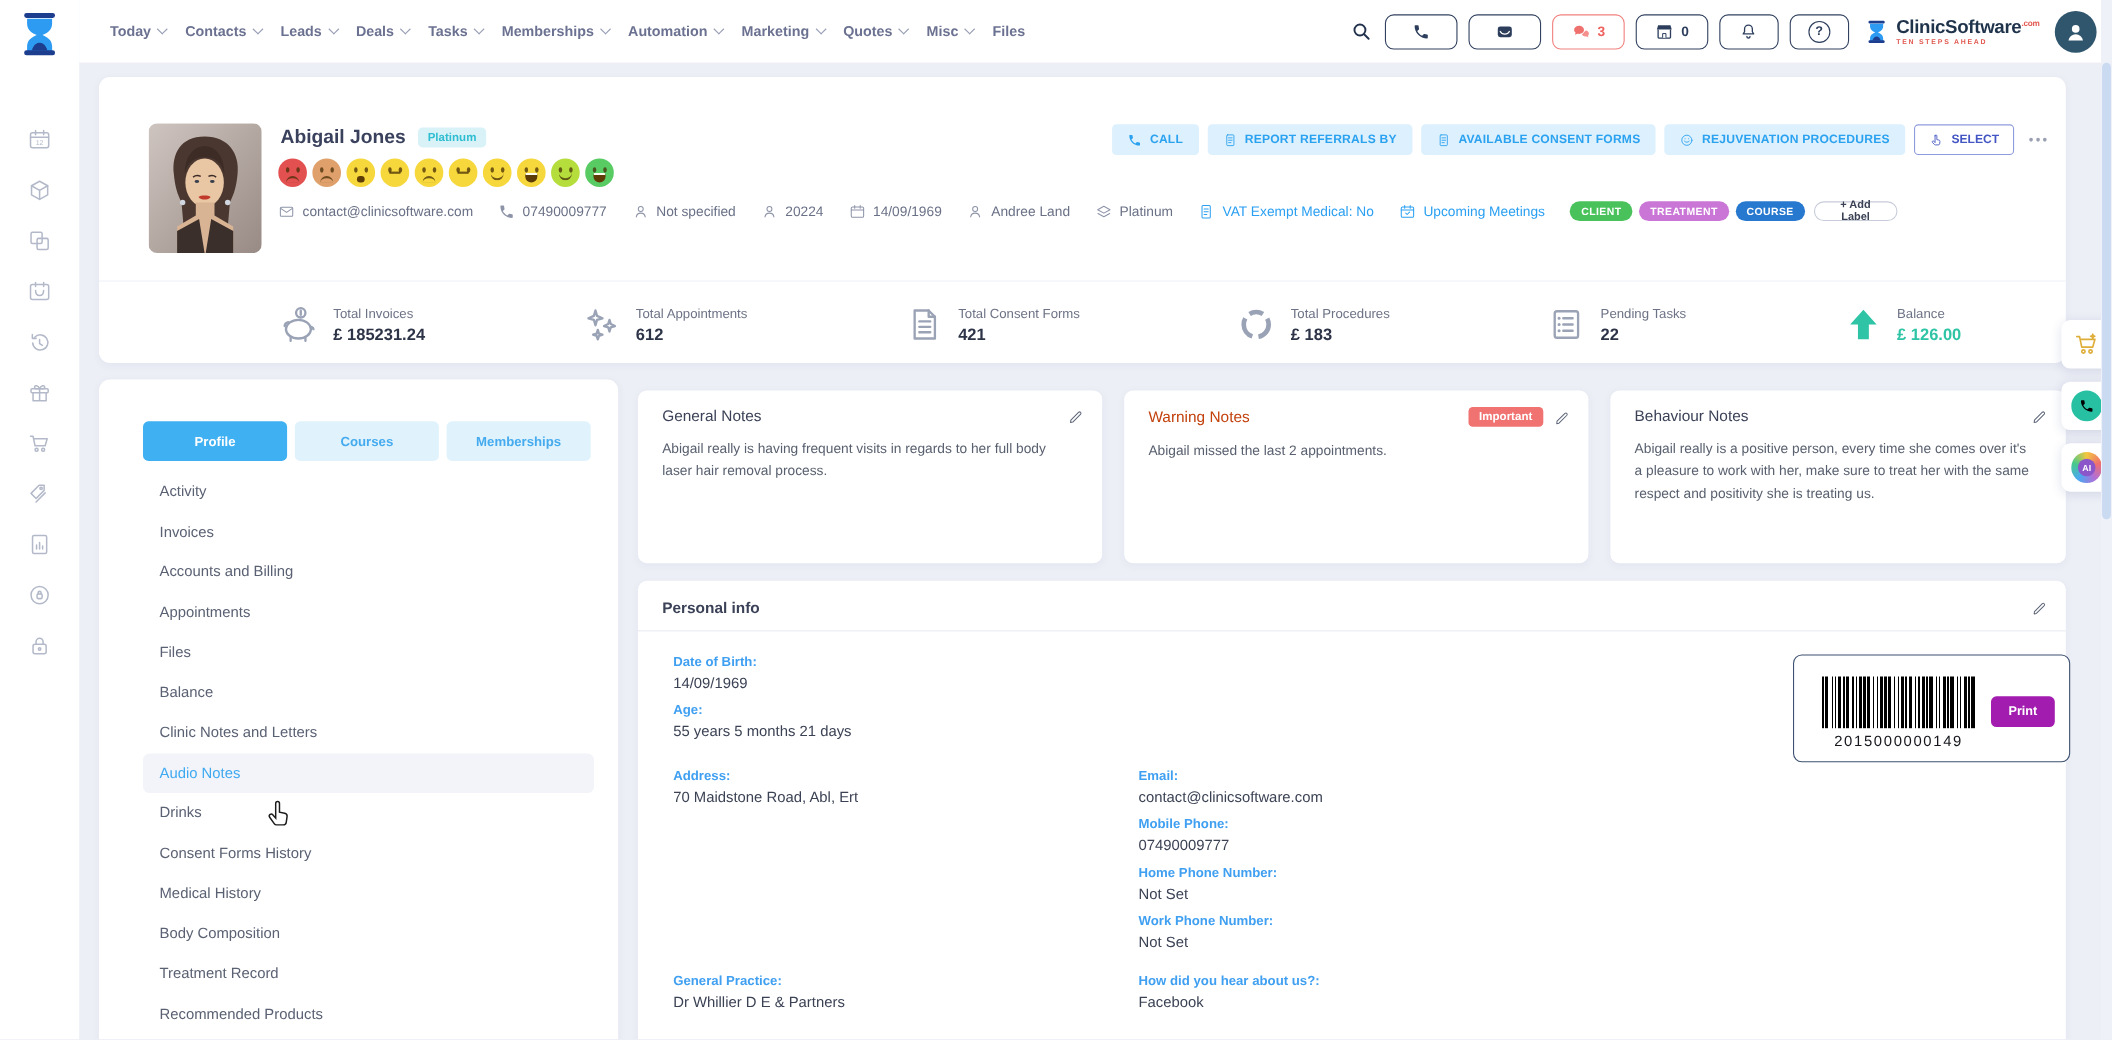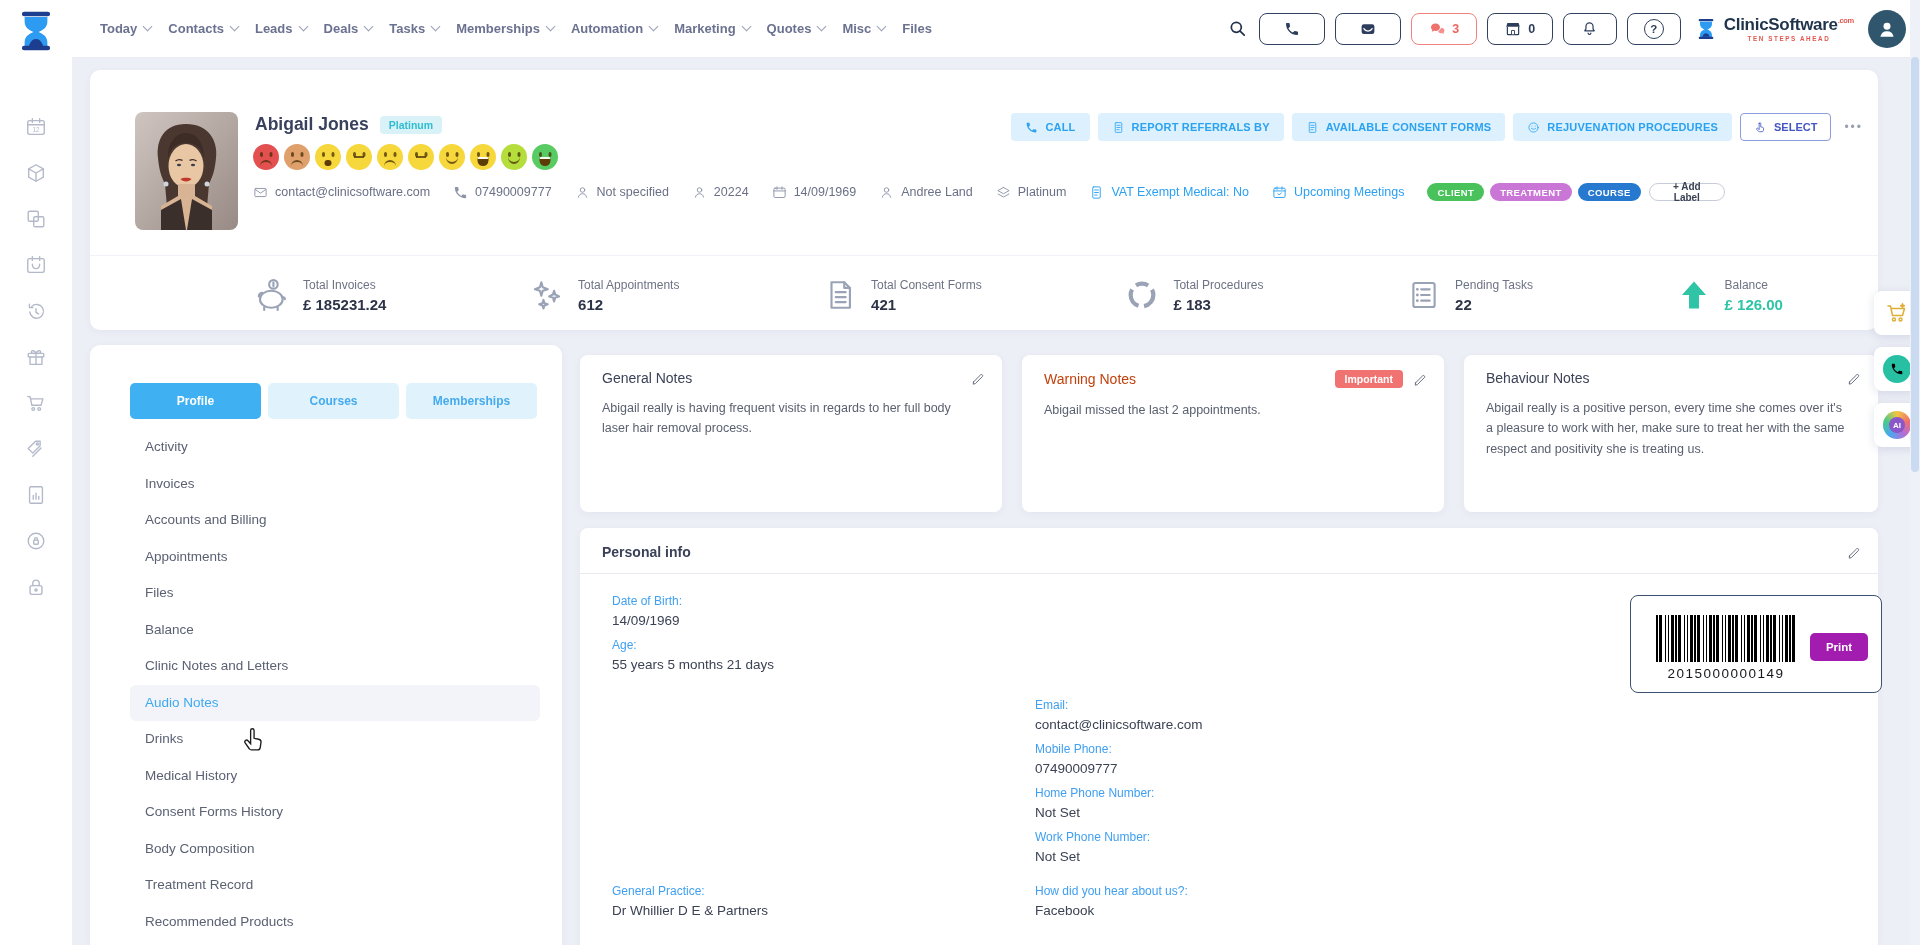--- a/index.html
+++ b/index.html
@@ -21,21 +21,21 @@
   .top-actions{margin-left:auto;display:flex;align-items:center;gap:10px;margin-right:14px}
   .search-ic{width:19px;height:19px;color:#22324d;cursor:pointer;margin-right:2px}
   .tb-btn{height:30px;min-width:46px;border:1.4px solid #31415f;border-radius:8px;display:flex;align-items:center;justify-content:center;gap:6px;background:#fff;padding:0 9px;cursor:pointer;color:#2c3e5c}
   .tb-btn.small{min-width:34px}
   .tb-btn.red{border-color:#f0817e;color:#ef716e}
   .tb-badge{font-size:12.5px;font-weight:bold;color:#ef6360}
   .tb-badge.dark{color:#2c3e5c}
   .q-circle{width:18px;height:18px;border:1.6px solid #2c3e5c;border-radius:50%;display:flex;align-items:center;justify-content:center;font-size:11.5px;font-weight:bold;color:#2c3e5c}
   .brand{display:flex;align-items:center;gap:7px;margin:0 4px;cursor:pointer}
   .brand-logo{width:22px;height:24px}
-  .brand-col{display:flex;flex-direction:column;align-items:center}
+  .brand-col{display:flex;flex-direction:column;align-items:flex-start}
   .brand-line{font-size:17px;font-weight:bold;color:#1f334b;letter-spacing:-.3px;line-height:1}
   .brand-line sup{font-size:7.5px;color:#e2574f;font-weight:bold;vertical-align:super}
   .brand-tag{font-size:6.3px;color:#e2574f;letter-spacing:1.6px;font-weight:bold;margin-top:2px}
   .avatar{width:38px;height:38px;border-radius:50%;background:#30566e;display:flex;align-items:center;justify-content:center;cursor:pointer;flex:0 0 auto}
   .avatar svg{width:22px;height:22px}
 
   
   .scroll-track{position:absolute;right:0;top:0;width:10px;height:100%;background:#eef1f8;z-index:50}
   .scroll-thumb{position:absolute;right:1px;top:57px;width:8px;height:415px;border-radius:4px;background:#c9daf1;cursor:pointer}
 
@@ -103,21 +103,21 @@
   .info-card{position:absolute;left:580px;top:528px;width:1298px;height:417px;background:#fff;border-radius:8px 8px 0 0;box-shadow:0 2px 8px rgba(45,65,125,.05);z-index:2}
   .info-head{display:flex;align-items:center;padding:16px 16px 0 22px}
   .info-title{font-size:14px;color:#3b4257;font-weight:bold;margin-right:auto}
   .info-div{margin-top:13px;border-top:1px solid #e8eaf1}
   .fg{position:absolute}
   #g-dob{left:32px;top:66px}
   #g-addr{left:32px;top:170px}
   #g-gp{left:32px;top:356px}
   #g-email{left:455px;top:170px}
   #g-how{left:455px;top:356px}
-  .f-lbl{font-size:12px;color:#3f9ff1;font-weight:normal;margin-bottom:5px}
+  .f-lbl{font-size:12px;color:#3f9ff1;font-weight:bold;margin-bottom:5px}
   .f-val{font-size:13.5px;color:#3b4254;margin-bottom:10px}
   .bc-box{position:absolute;left:1050px;top:67px;width:250px;height:96px;border:1.4px solid #3d5170;border-radius:8px;background:#fff}
   .bars{position:absolute;left:25px;top:19px;width:140px;height:47px;background:repeating-linear-gradient(90deg,#000 0 2px,#fff 2px 3px,#000 3px 6px,#fff 6px 9px,#000 9px 10px,#fff 10px 12px,#000 12px 13px,#fff 13px 15px,#000 15px 18px,#fff 18px 19px)}
   .bc-num{position:absolute;left:10px;top:70px;width:170px;text-align:center;font-size:13.5px;color:#15171c;letter-spacing:1.5px}
   .print-btn{position:absolute;right:13px;top:37px;width:58px;height:28px;background:#a21caf;color:#fff;border:none;border-radius:5px;font-size:11.5px;font-weight:bold;cursor:pointer;font-family:inherit}
 
   
   .float-btn{position:absolute;left:1874px;width:46px;height:44px;background:#fff;border-radius:8px;box-shadow:0 2px 10px rgba(45,65,125,.14);display:flex;align-items:center;justify-content:center;z-index:20;cursor:pointer}
   #fb-cart{top:291px}#fb-phone{top:347px}#fb-ai{top:403px}
   .cart-ic{width:24px;height:24px;color:#dfae3a}
@@ -598,22 +598,22 @@
 
   <div class="menu-item">Activity</div>
       <div class="menu-item">Invoices</div>
       <div class="menu-item">Accounts and Billing</div>
       <div class="menu-item">Appointments</div>
       <div class="menu-item">Files</div>
       <div class="menu-item">Balance</div>
       <div class="menu-item">Clinic Notes and Letters</div>
       <div class="menu-item" data-active="true">Audio Notes</div>
       <div class="menu-item">Drinks</div>
+      <div class="menu-item">Consent Forms History</div>
       <div class="menu-item">Medical History</div>
-      <div class="menu-item">Consent Forms History</div>
       <div class="menu-item">Body Composition</div>
       <div class="menu-item">Treatment Record</div>
       <div class="menu-item">Recommended Products</div>
     </div>
   <svg class="cursor-hand" viewBox="0 0 24 28">
       <path d="M9 3.5c0-1 .8-1.8 1.8-1.8s1.8.8 1.8 1.8v8.2l4.9 1c1.5.3 2.5 1.7 2.3 3.2l-.8 5.5c-.2 1.4-1.4 2.4-2.8 2.4h-6.3c-.9 0-1.8-.4-2.3-1.2l-4.3-6c-.6-.9-.4-2.1.5-2.7.8-.5 1.8-.4 2.4.3l2.8 3.2V3.5z" fill="#fff" stroke="#1b1b1b" stroke-width="1.4"></path>
     </svg>
 </div>
 
 <div class="note-card" id="note-general">
@@ -656,20 +656,24 @@
   </div>
   <div class="info-div"></div>
 
   <div class="fg" id="g-dob">
     <div class="f-lbl">Date of Birth:</div>
     <div class="f-val">14/09/1969</div>
     <div class="f-lbl">Age:</div>
     <div class="f-val">55 years 5 months 21 days</div>
   </div>
 
+  <div class="fg" id="g-addr">
+    <div class="f-lbl">Address:</div>
+    <div class="f-val">70 Maidstone Road, Abl, Ert</div>
+  </div>
 
   <div class="fg" id="g-gp">
     <div class="f-lbl">General Practice:</div>
     <div class="f-val">Dr Whillier D E &amp; Partners</div>
   </div>
 
   <div class="fg" id="g-email">
     <div class="f-lbl">Email:</div>
     <div class="f-val">contact@clinicsoftware.com</div>
     <div class="f-lbl">Mobile Phone:</div>

